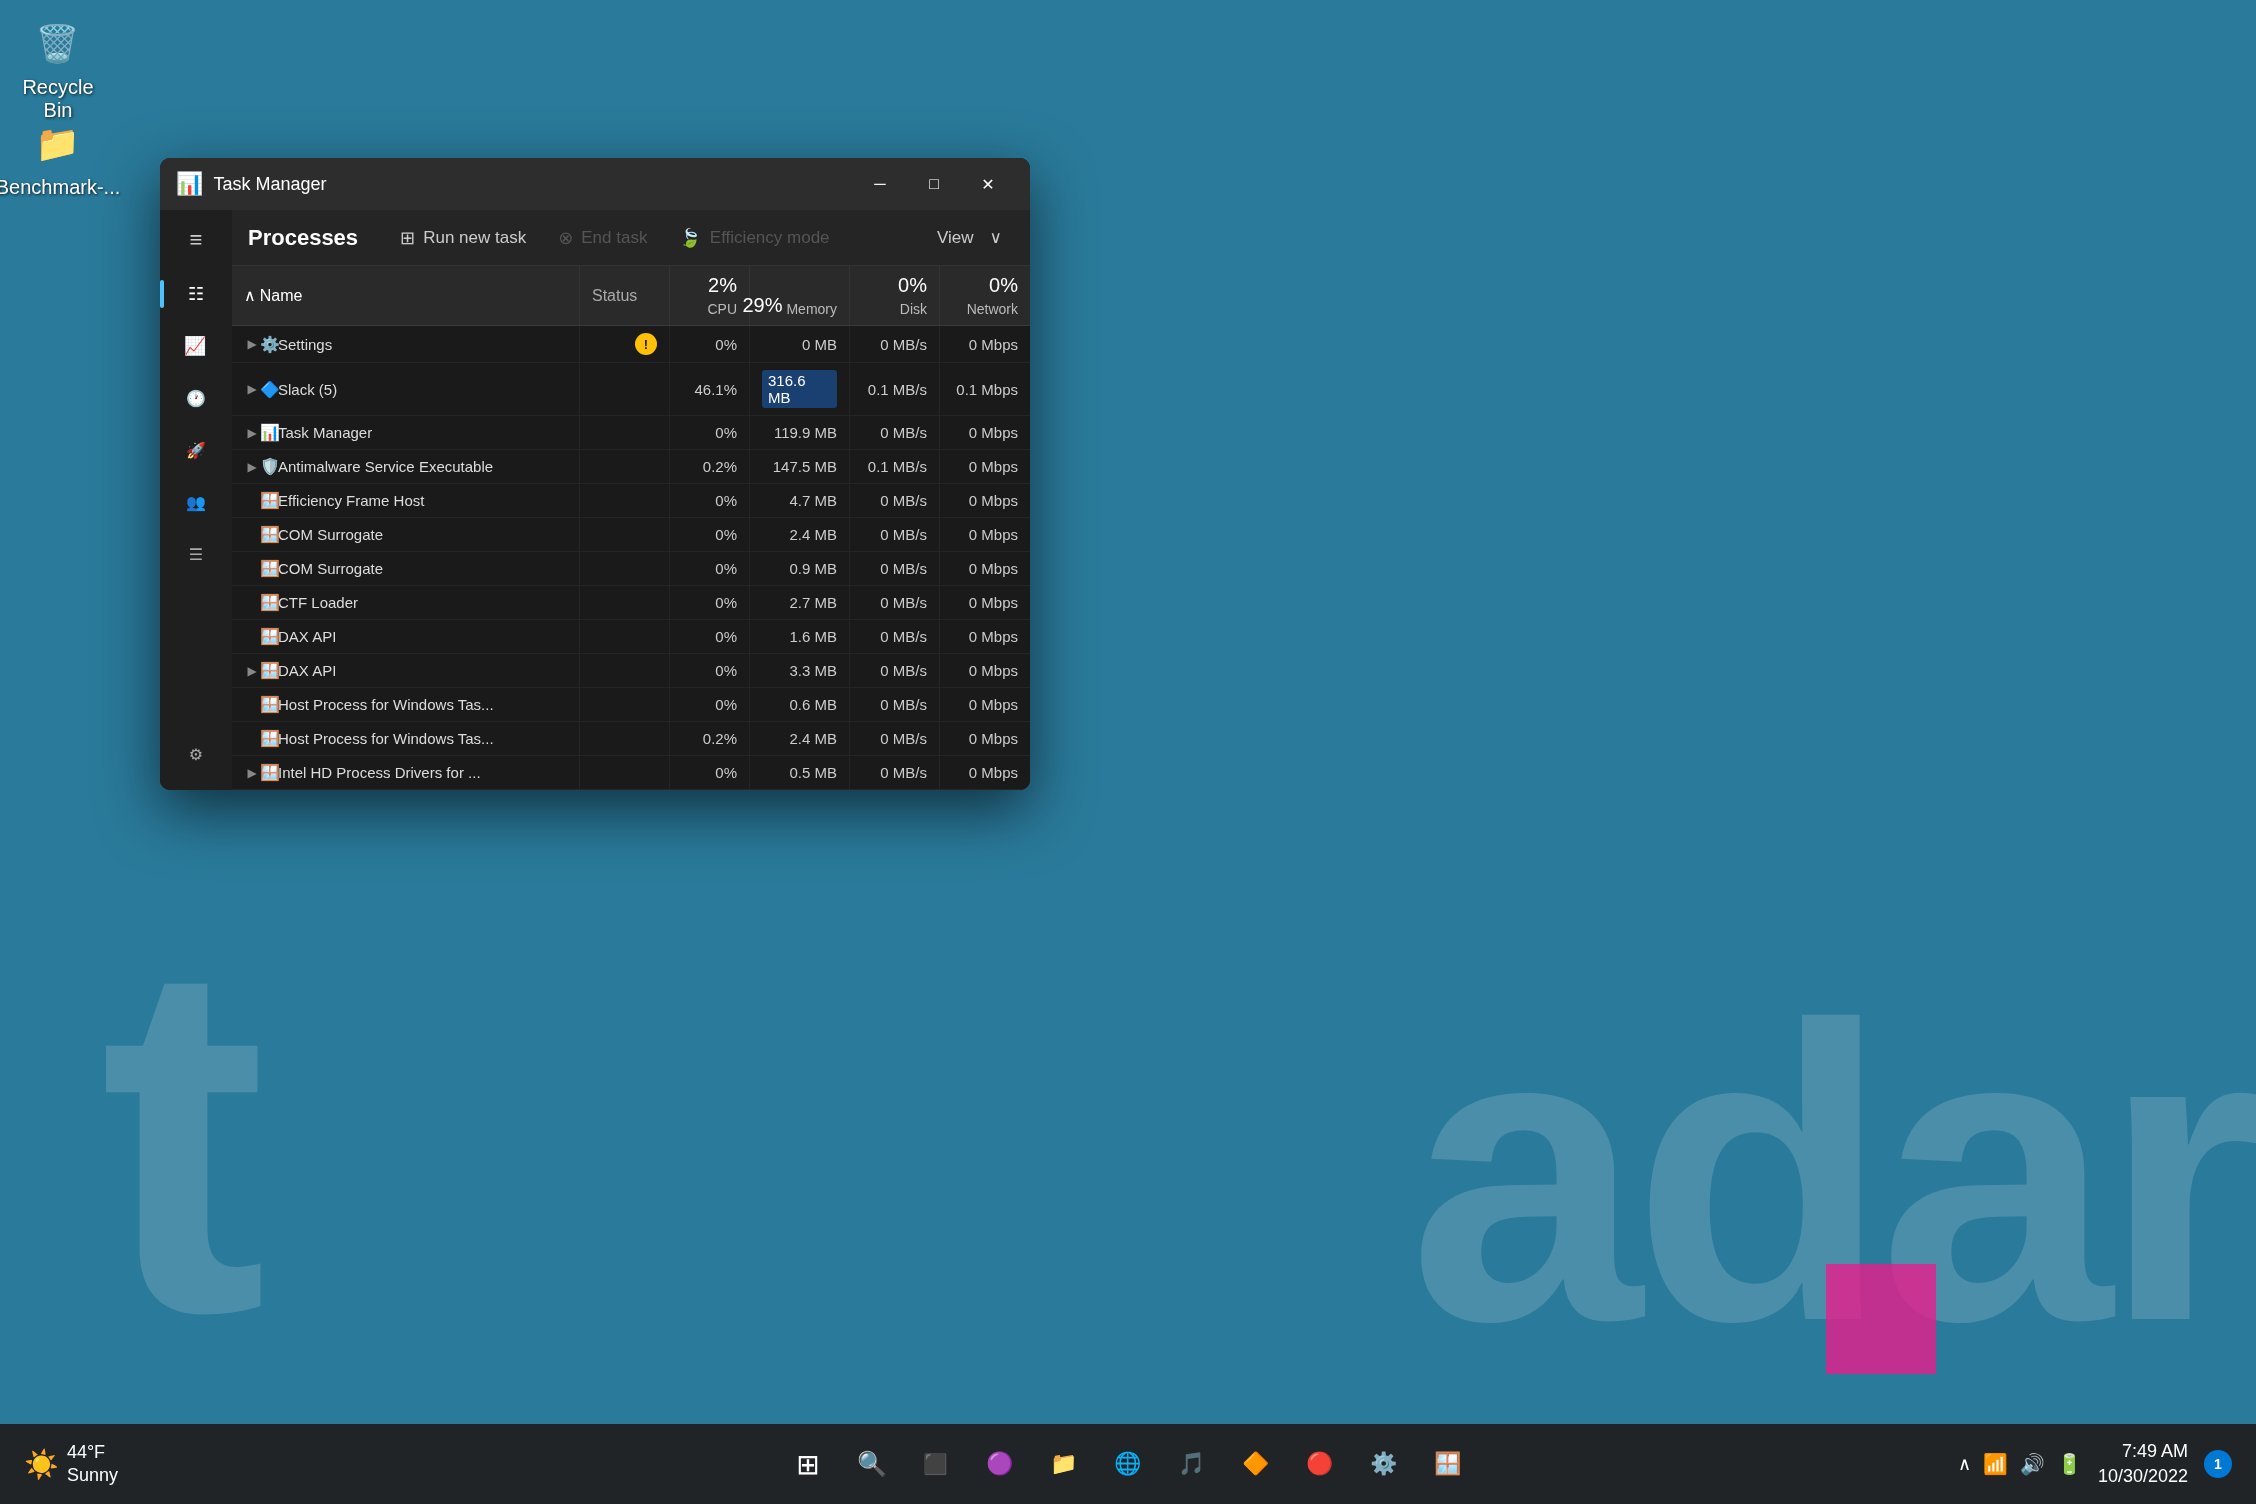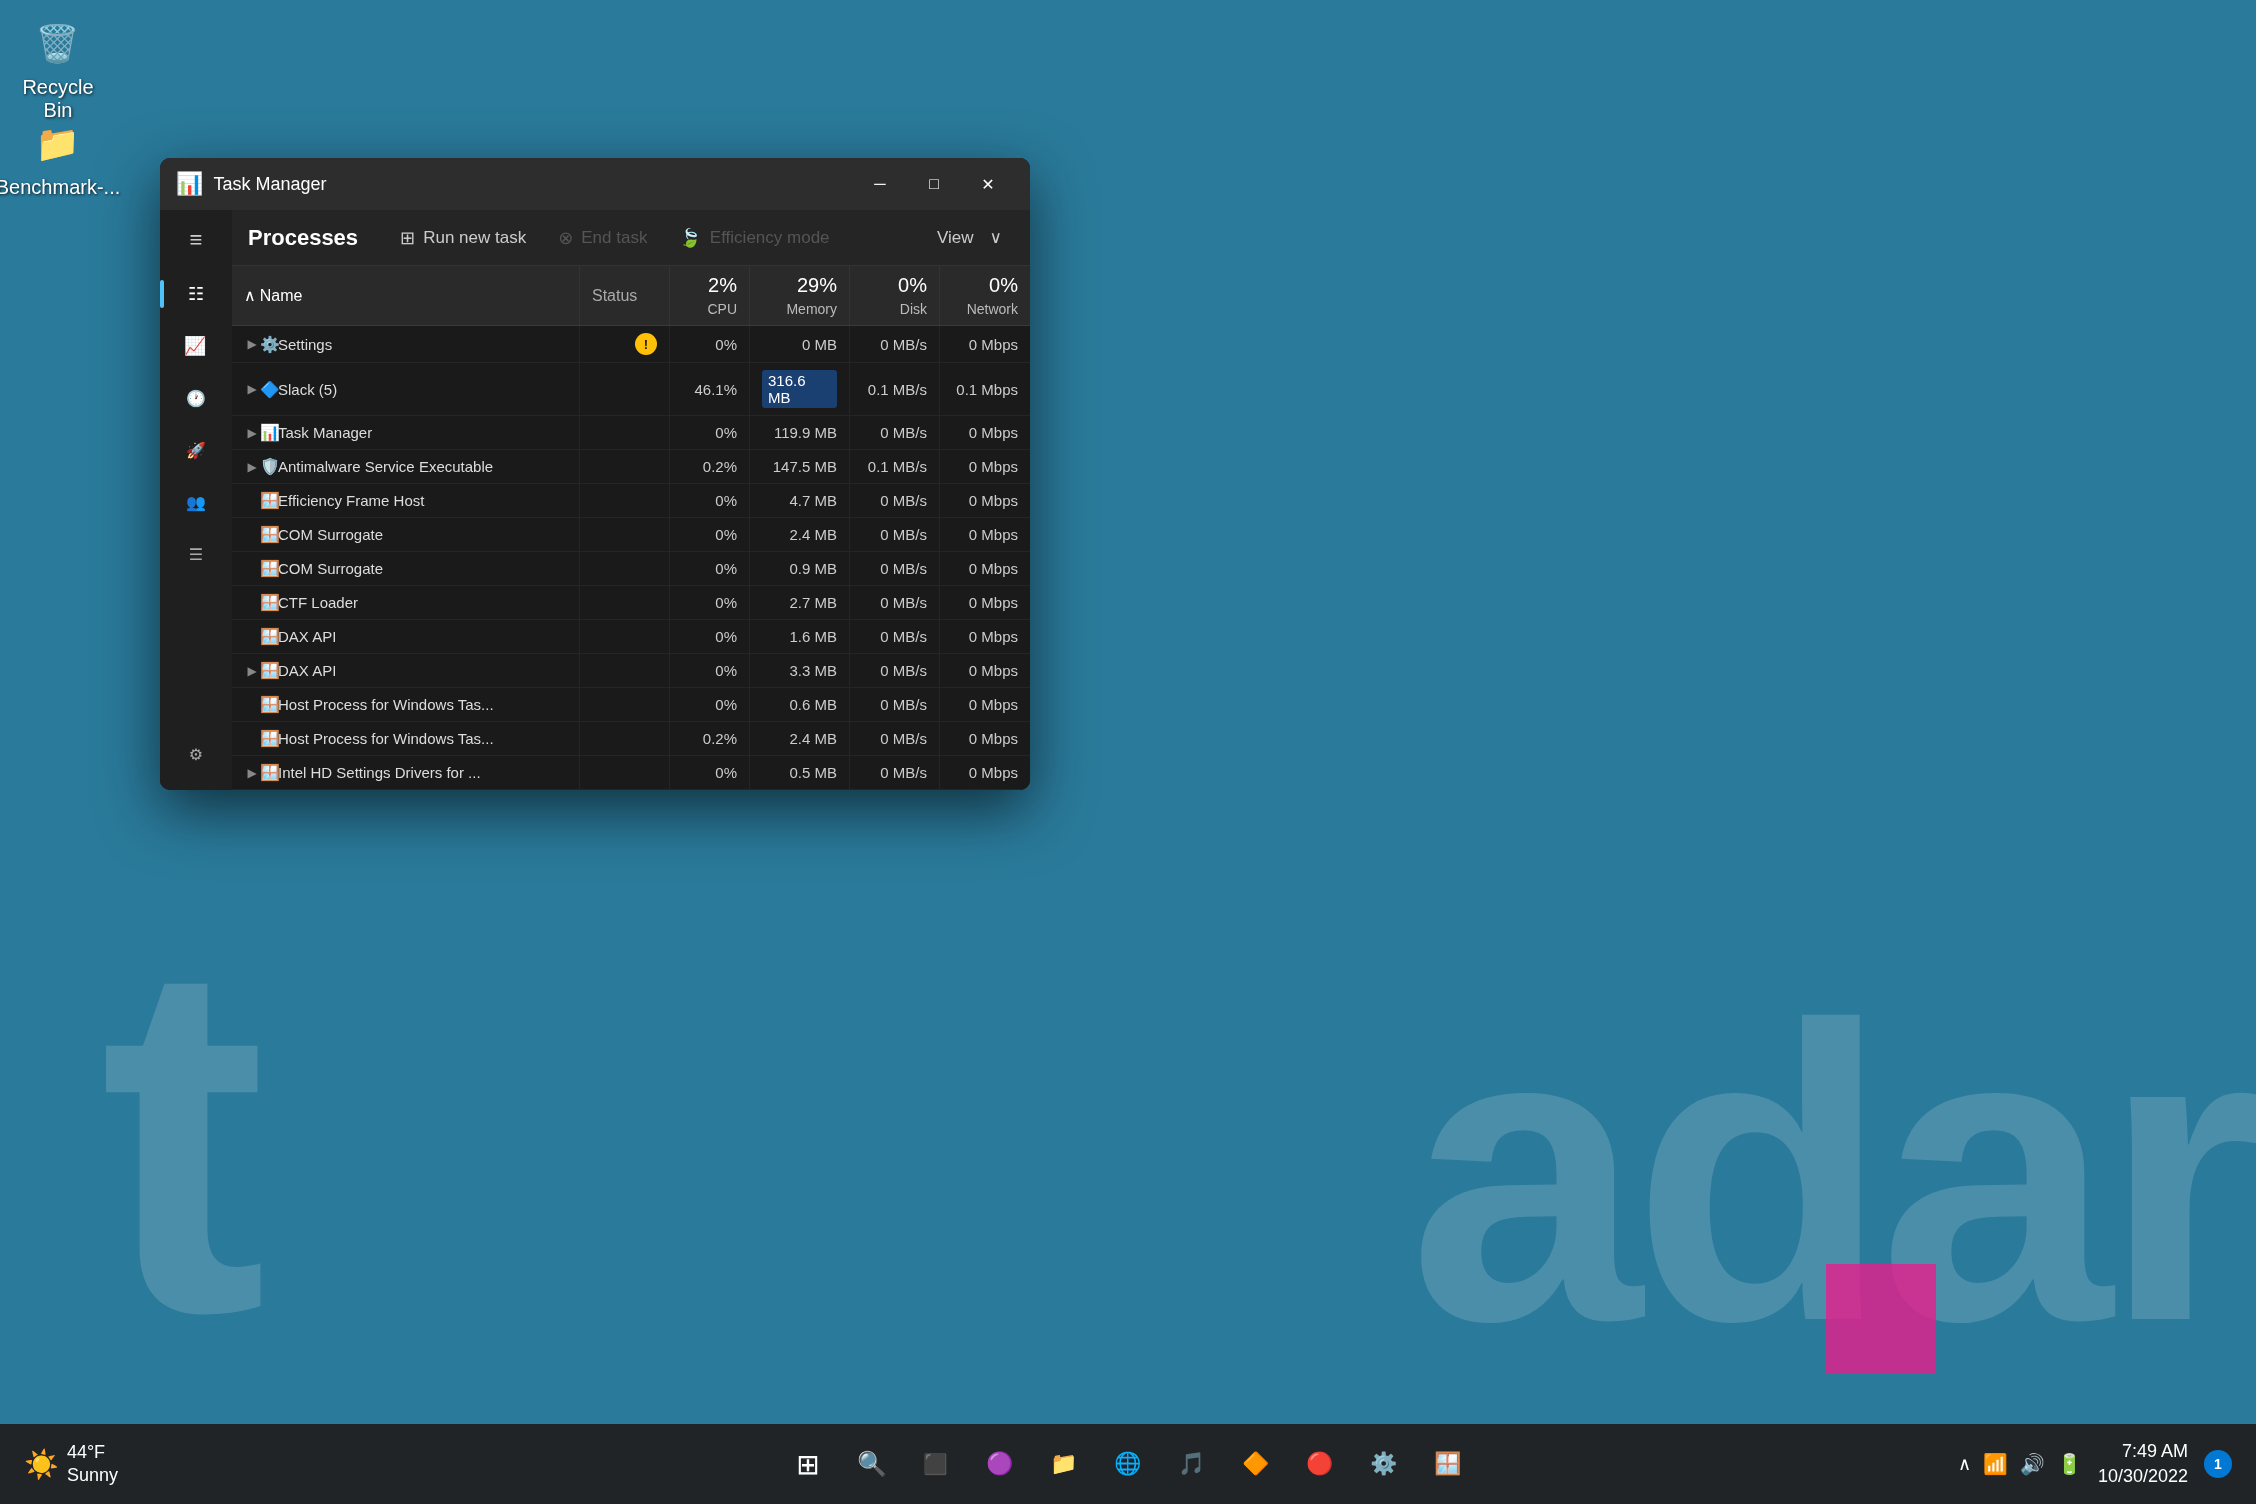--- a/index.html
+++ b/index.html
@@ -473,21 +473,21 @@
             <span>∧</span>
             <span>Name</span>
           </div>
           <div class="th">
             <span>Status</span>
           </div>
           <div class="th th-right" style="flex-direction:column;align-items:flex-end;">
             <span class="col-pct">2%</span>
             <span class="col-values">CPU</span>
           </div>
-          <div class="th th-right" style="flex-direction:column;align-items:flex-end;">
+          <div class="th th-right" style="flex-direction:row;align-items:flex-end;">
             <span class="col-pct">29%</span>
             <span class="col-values">Memory</span>
           </div>
           <div class="th th-right" style="flex-direction:column;align-items:flex-end;">
             <span class="col-pct">0%</span>
             <span class="col-values">Disk</span>
           </div>
           <div class="th th-right" style="flex-direction:column;align-items:flex-end;">
             <span class="col-pct">0%</span>
             <span class="col-values">Network</span>
@@ -653,21 +653,21 @@
           <div class="proc-cell proc-cell-right">0.2%</div>
           <div class="proc-cell proc-cell-right">2.4 MB</div>
           <div class="proc-cell proc-cell-right">0 MB/s</div>
           <div class="proc-cell proc-cell-right">0 Mbps</div>
         </div>
 
         <div class="proc-row">
           <div class="proc-cell">
             <span class="proc-expand">▶</span>
             <span class="proc-icon">🪟</span>
-            <span class="proc-label">Intel HD Settings Drivers for ...</span>
+            <span class="proc-label">Intel HD Process Drivers for ...</span>
           </div>
           <div class="proc-cell proc-cell-right"></div>
           <div class="proc-cell proc-cell-right">0%</div>
           <div class="proc-cell proc-cell-right">0.5 MB</div>
           <div class="proc-cell proc-cell-right">0 MB/s</div>
           <div class="proc-cell proc-cell-right">0 Mbps</div>
         </div>
       </div>
     </div>
   </div>

